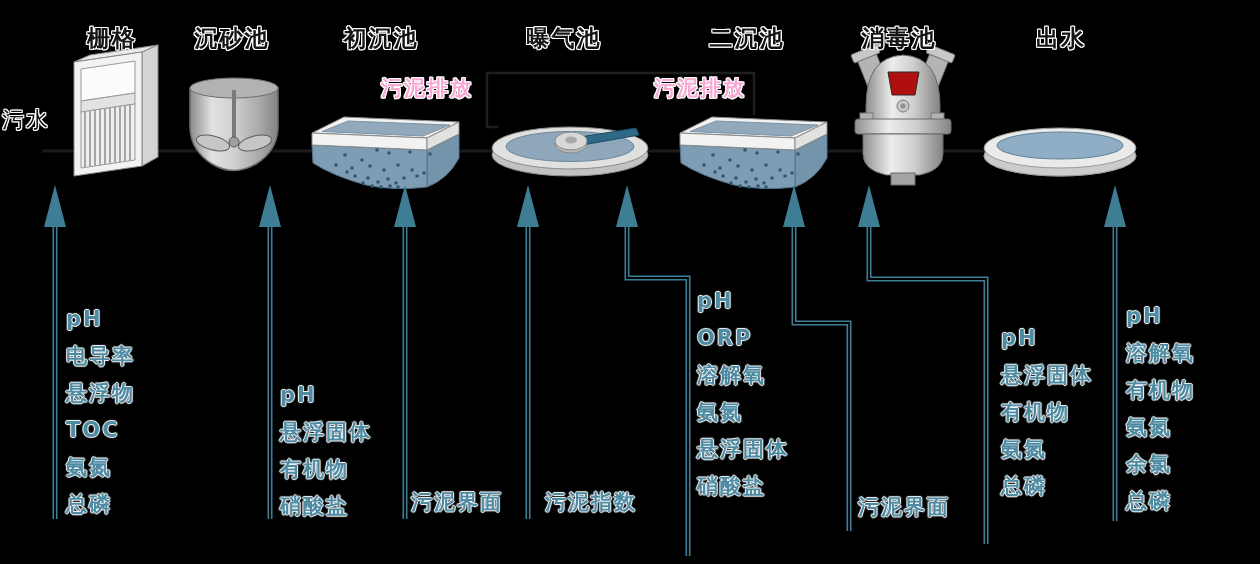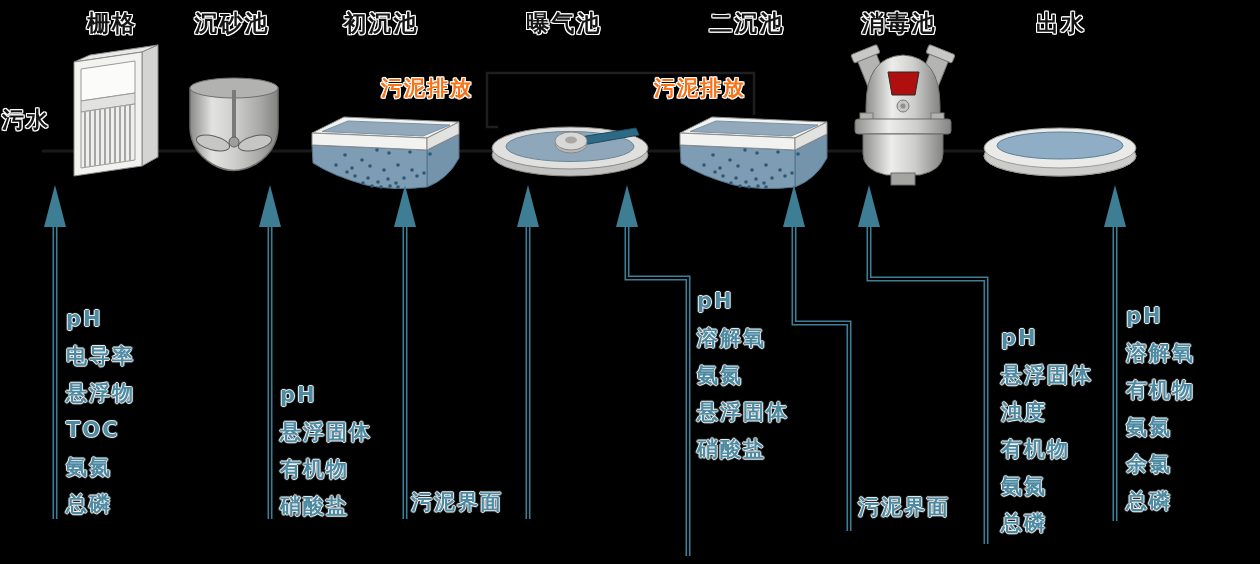--- a/index.html
+++ b/index.html
@@ -1,28 +1,28 @@
 <!DOCTYPE html>
 <html><head>
 <meta charset="utf-8">
 <style>
   html,body{margin:0;padding:0;background:#000;}
   #stage{position:relative;width:1260px;height:564px;background:#000;overflow:hidden;
          font-family:"DejaVu Sans","Liberation Sans",sans-serif;}
   #diagram-svg{position:absolute;left:0;top:0;}
-  .stage-label{position:absolute;top:8px;transform:translateX(-50%);white-space:nowrap;
+  .stage-label{position:absolute;top:23px;transform:translateX(-50%);white-space:nowrap;
     font-size:23px;font-weight:bold;letter-spacing:2px;color:#141414;
     text-shadow:-1px 0 0 #fff,1px 0 0 #fff,0 -1px 0 #fff,0 1px 0 #fff,
                 -1px -1px 0 #fff,1px 1px 0 #fff,-1px 1px 0 #fff,1px -1px 0 #fff;}
   .flow-note{position:absolute;transform:translateX(-50%);white-space:nowrap;
-    font-size:21px;font-weight:bold;letter-spacing:2px;color:#f97316;
+    font-size:21px;font-weight:bold;letter-spacing:2px;color:#f9a8d4;
     text-shadow:-1px 0 0 #fff,1px 0 0 #fff,0 -1px 0 #fff,0 1px 0 #fff,
                 -1px -1px 0 #fff,1px 1px 0 #fff,-1px 1px 0 #fff,1px -1px 0 #fff;}
   .inflow-label{position:absolute;left:2px;top:105px;white-space:nowrap;
-    font-size:22px;font-weight:bold;letter-spacing:2px;color:#141414;
+    font-size:22px;font-weight:normal;letter-spacing:2px;color:#141414;
     text-shadow:-1px 0 0 #fff,1px 0 0 #fff,0 -1px 0 #fff,0 1px 0 #fff,
                 -1px -1px 0 #fff,1px 1px 0 #fff,-1px 1px 0 #fff,1px -1px 0 #fff;}
   .param-col{position:absolute;white-space:nowrap;}
   .param-item{height:37px;line-height:37px;font-size:21px;font-weight:bold;letter-spacing:2px;
     color:#4E8BA3;
     text-shadow:-1px 0 1px #fff,1px 0 1px #fff,0 -1px 1px #fff,0 1px 1px #fff;}
 </style>
 </head>
 <body>
 
@@ -210,34 +210,37 @@
     </div>
   <div class="param-col" style="left:280px;top:377px">
       <div class="param-item">pH</div>
       <div class="param-item">悬浮固体</div>
       <div class="param-item">有机物</div>
       <div class="param-item">硝酸盐</div>
     </div>
   <div class="param-col" style="left:411px;top:484px">
       <div class="param-item">污泥界面</div>
     </div>
+  <div class="param-col" style="left:545px;top:484px">
+      <div class="param-item">污泥指数</div>
+    </div>
   <div class="param-col" style="left:697px;top:283px">
       <div class="param-item">pH</div>
+      <div class="param-item">ORP</div>
       <div class="param-item">溶解氧</div>
       <div class="param-item">氨氮</div>
       <div class="param-item">悬浮固体</div>
       <div class="param-item">硝酸盐</div>
     </div>
   <div class="param-col" style="left:858px;top:489px">
       <div class="param-item">污泥界面</div>
     </div>
   <div class="param-col" style="left:1001px;top:320px">
       <div class="param-item">pH</div>
       <div class="param-item">悬浮固体</div>
-      <div class="param-item">浊度</div>
       <div class="param-item">有机物</div>
       <div class="param-item">氨氮</div>
       <div class="param-item">总磷</div>
     </div>
   <div class="param-col" style="left:1126px;top:298px">
       <div class="param-item">pH</div>
       <div class="param-item">溶解氧</div>
       <div class="param-item">有机物</div>
       <div class="param-item">氨氮</div>
       <div class="param-item">余氯</div>

